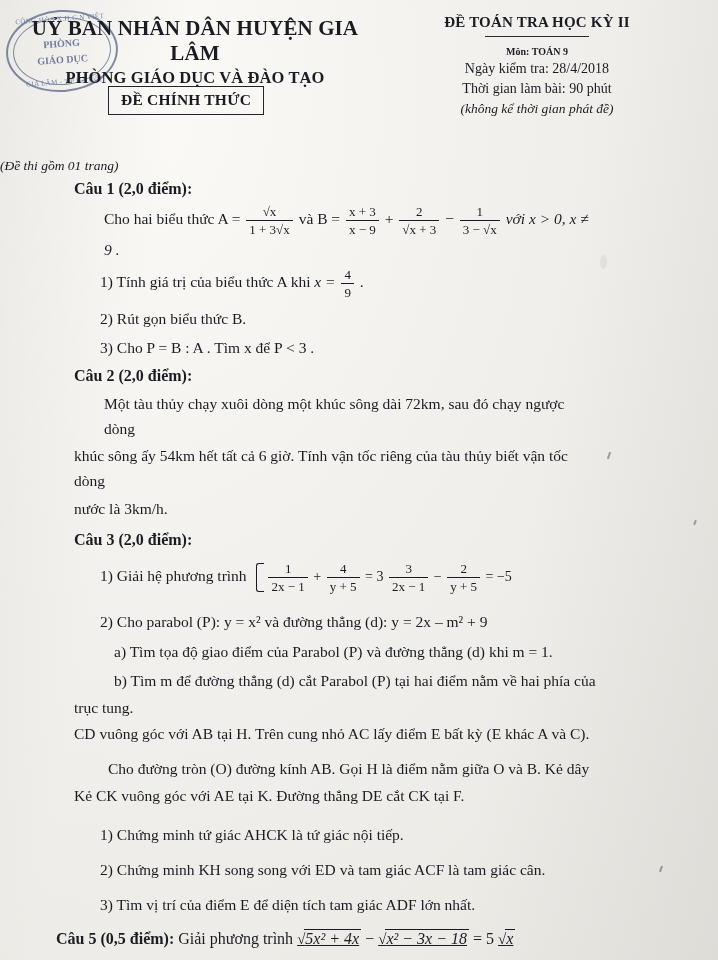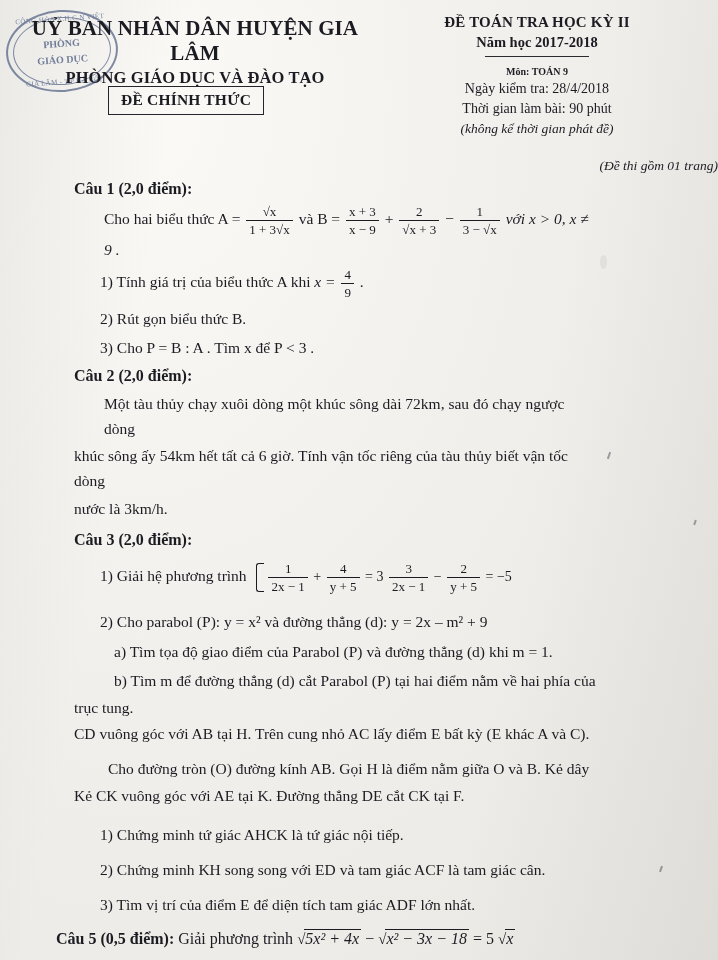--- a/index.html
+++ b/index.html
@@ -154,21 +154,21 @@
   .hdr-right .r6 {
     font-size: 13.5px;
     font-style: italic;
     margin-top: 4px;
   }
   .note-pages {
     position: absolute;
     top: 150px;
     left: 0;
     width: 718px;
-    text-align: right;
+    text-align: left;
     font-size: 13.5px;
     font-style: italic;
   }
   
   .body-area {
     position: absolute;
     top: 180px;
     left: 0;
     width: 612px;
   }
@@ -222,20 +222,21 @@
     padding: 0 3px 1px 3px;
   }
   .frac .den {
     display: block;
     border-top: 1.1px solid #1b1b22;
     padding: 1px 3px 0 3px;
   }
   .sqrt {
     display: inline-block;
     white-space: nowrap;
+    text-decoration: underline;
   }
   .sqrt > .rad {
     font-size: 15px;
   }
   .sqrt > .arg {
     border-top: 1.1px solid #1b1b22;
     padding: 0 2px 0 1px;
     margin-left: -1px;
   }
   .sys {
@@ -303,21 +304,20 @@
 
     <div class="hdr-left">
       <div class="l1">UỶ BAN NHÂN DÂN HUYỆN GIA LÂM</div>
       <div class="l2">PHÒNG GIÁO DỤC VÀ ĐÀO TẠO</div>
     </div>
 
     <div class="chinh-thuc">ĐỀ CHÍNH THỨC</div>
 
     <div class="hdr-right">
       <div class="r1">ĐỀ TOÁN TRA HỌC KỲ II</div>
-      <div class="r2">Năm học 2017-2018</div>
       <div class="rule"></div>
       <div class="r3">Môn: TOÁN 9</div>
       <div class="r4">Ngày kiểm tra: 28/4/2018</div>
       <div class="r5">Thời gian làm bài: 90 phút</div>
       <div class="r6">(không kể thời gian phát đề)</div>
     </div>
 
     <div class="note-pages">(Đề thi gồm 01 trang)</div>
   </div>
 

